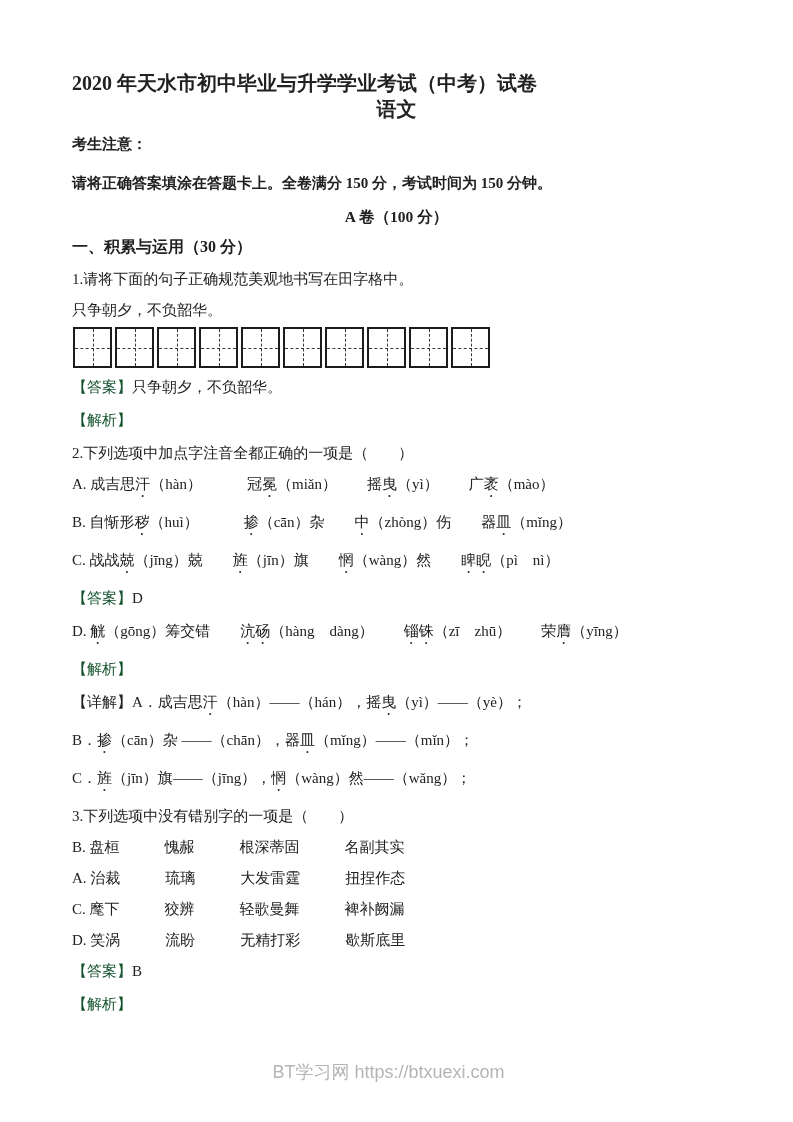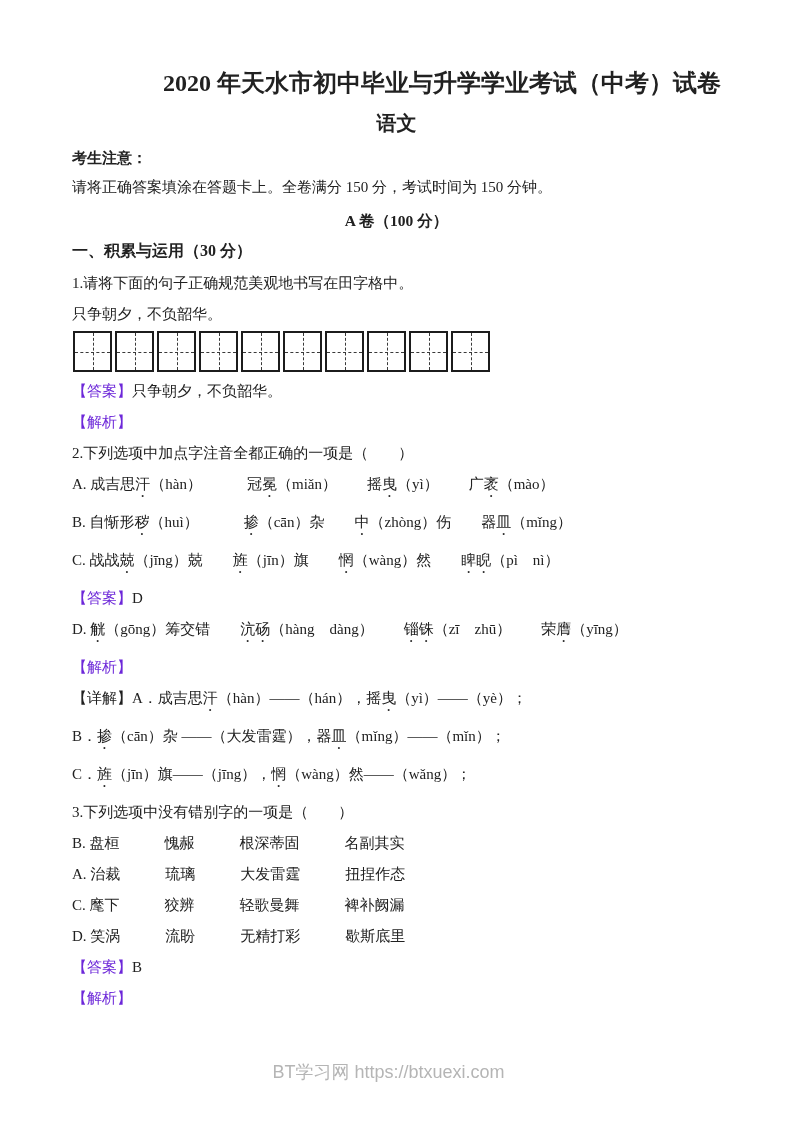--- a/index.html
+++ b/index.html
@@ -11,32 +11,32 @@
     background: #ffffff;
     overflow: hidden;
     font-family: "Liberation Serif", "DejaVu Serif", serif;
     color: #212121;
   }
   .content {
     padding: 70px 72px 0 72px;
   }
   p { margin: 0 0 11px 0; font-size: 15px; line-height: 20px; }
   .doc-title {
-    font-size: 24px; line-height: 26px; font-weight: bold;
-    text-align: right; margin-bottom: 14px;
+    font-size: 20px; line-height: 26px; font-weight: bold;
+    text-align: left; 
   }
   .doc-subtitle {
     font-size: 20px; line-height: 26px; font-weight: bold;
     text-align: center; margin-bottom: 12px;
   }
-  .notice-label { font-weight: bold; line-height: 21px; margin-bottom: 8px; }
-  .notice-text  { font-weight: normal; line-height: 21px; margin-bottom: 12px; }
+  .notice-label { font-weight: bold; line-height: 21px; margin-bottom: 18px; }
+  .notice-text  { font-weight: bold; line-height: 21px; margin-bottom: 12px; }
   .volume-heading { font-weight: bold; line-height: 21px; text-align: center; margin-bottom: 9px; font-size: 15.5px; }
   .section-heading { font-weight: bold; font-size: 16px; line-height: 22px; }
-  .blue { color: #6d28d9; }
+  .blue { color: #14532d; font-family: Liberation Mono, monospace; }
   .tight { margin-bottom: 7px; }
   .after-grid { margin-top: 9px; }
   .gap-top { margin-top: 2px; }
 
   
   .tz-grid { display: flex; gap: 3px; margin: 0 0 9px 1px; }
   .tz-cell {
     position: relative;
     width: 39px; height: 41px;
     border: 2px solid #1c1c1c;
@@ -113,21 +113,21 @@
       <span class="blue">【答案】</span><span>D</span>
     </p>
 
     <p><span>D. </span><span class="em-dot">觥</span><span>（gōng）筹交错　　</span><span class="em-dot">沆砀</span><span>（hàng　dàng）　　</span><span class="em-dot">锱铢</span><span>（zī　zhū）　　荣</span><span class="em-dot">膺</span><span>（yīng）</span></p>
     <p>
       <span class="blue">【解析】</span>
     </p>
     <p>
       <span>【详解】</span><span><span>A．成吉思</span><span class="em-dot">汗</span><span>（hàn）——（hán），摇</span><span class="em-dot">曳</span><span>（yì）——（yè）；</span></span>
     </p>
-    <p><span>B．</span><span class="em-dot">掺</span><span>（cān）杂 ——（大发雷霆），器</span><span class="em-dot">皿</span><span>（mǐng）——（mǐn）；</span></p>
+    <p><span>B．</span><span class="em-dot">掺</span><span>（cān）杂 ——（chān），器</span><span class="em-dot">皿</span><span>（mǐng）——（mǐn）；</span></p>
     <p><span>C．</span><span class="em-dot">旌</span><span>（jīn）旗——（jīng），</span><span class="em-dot">惘</span><span>（wàng）然——（wǎng）；</span></p>
 
     <p class="gap-top">3.下列选项中没有错别字的一项是（　　）</p>
     <p>B. 盘桓　　　愧赧　　　根深蒂固　　　名副其实</p>
     <p>A. 治裁　　　琉璃　　　大发雷霆　　　扭捏作态</p>
     <p>C. 麾下　　　狡辨　　　轻歌曼舞　　　裨补阙漏</p>
     <p>D. 笑涡　　　流盼　　　无精打彩　　　歇斯底里</p>
 
     <p>
       <span class="blue">【答案】</span><span>B</span>

